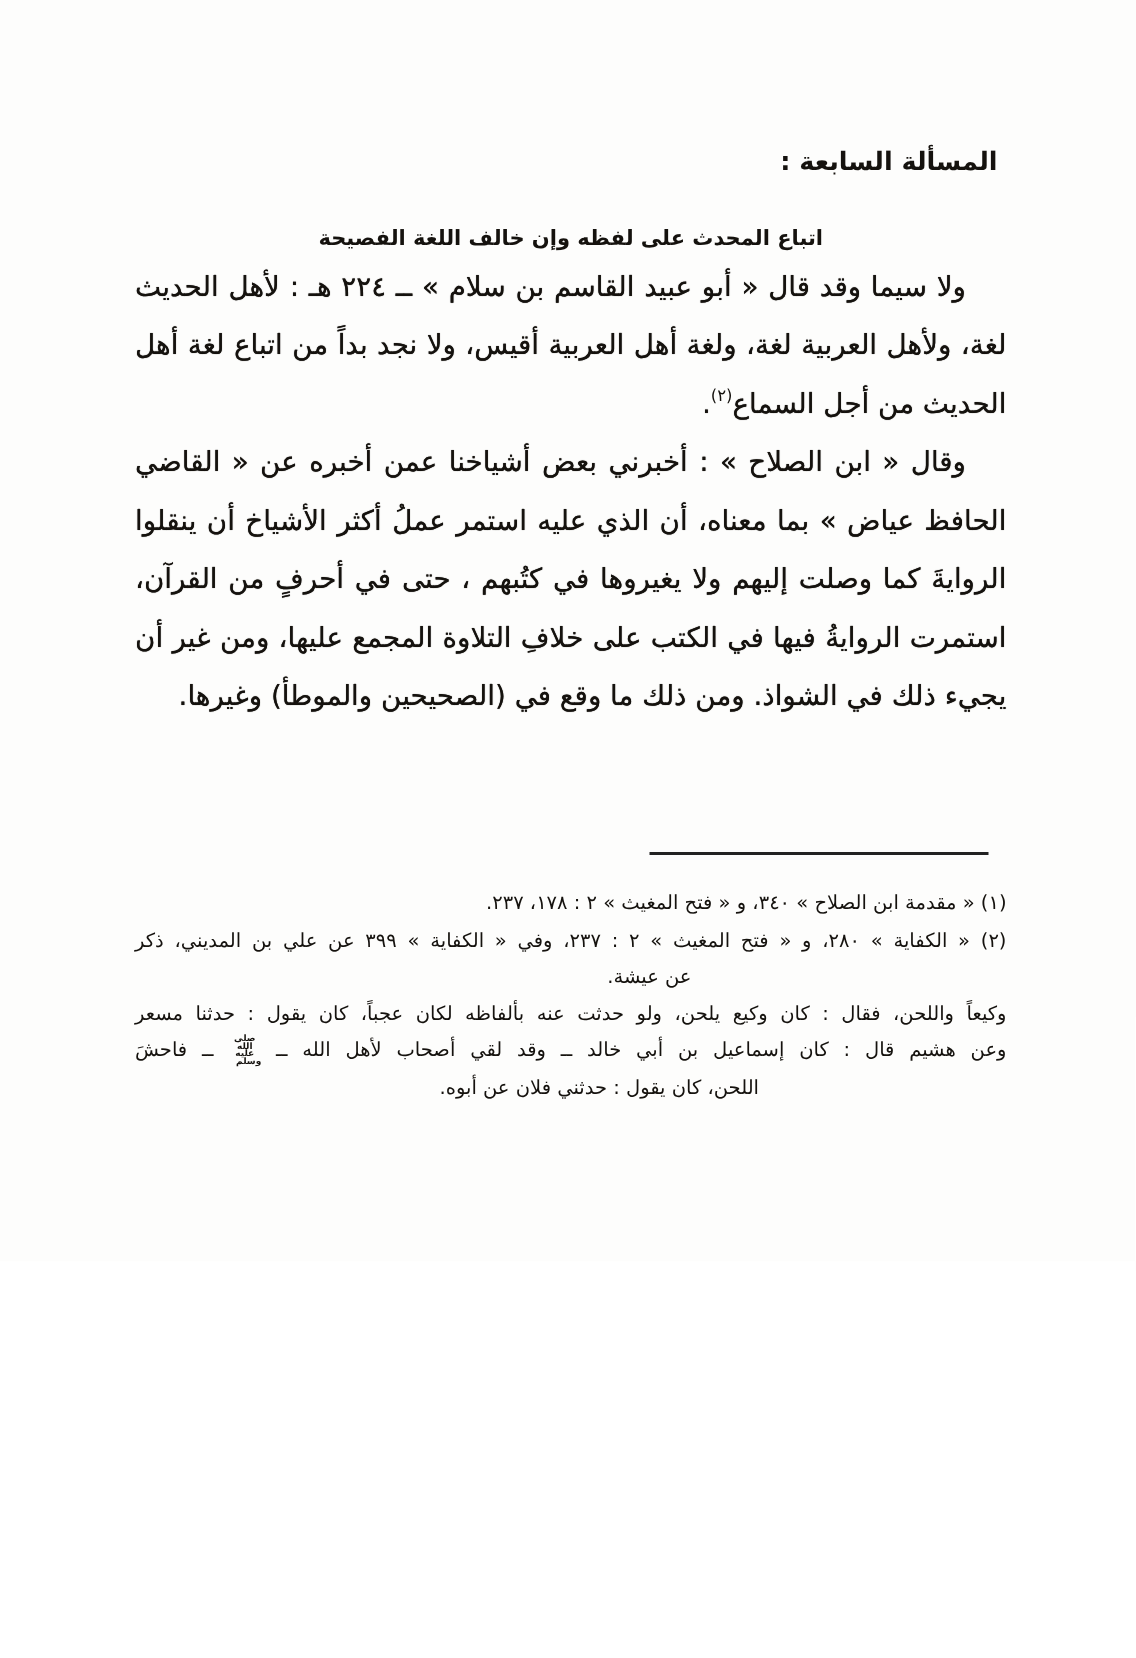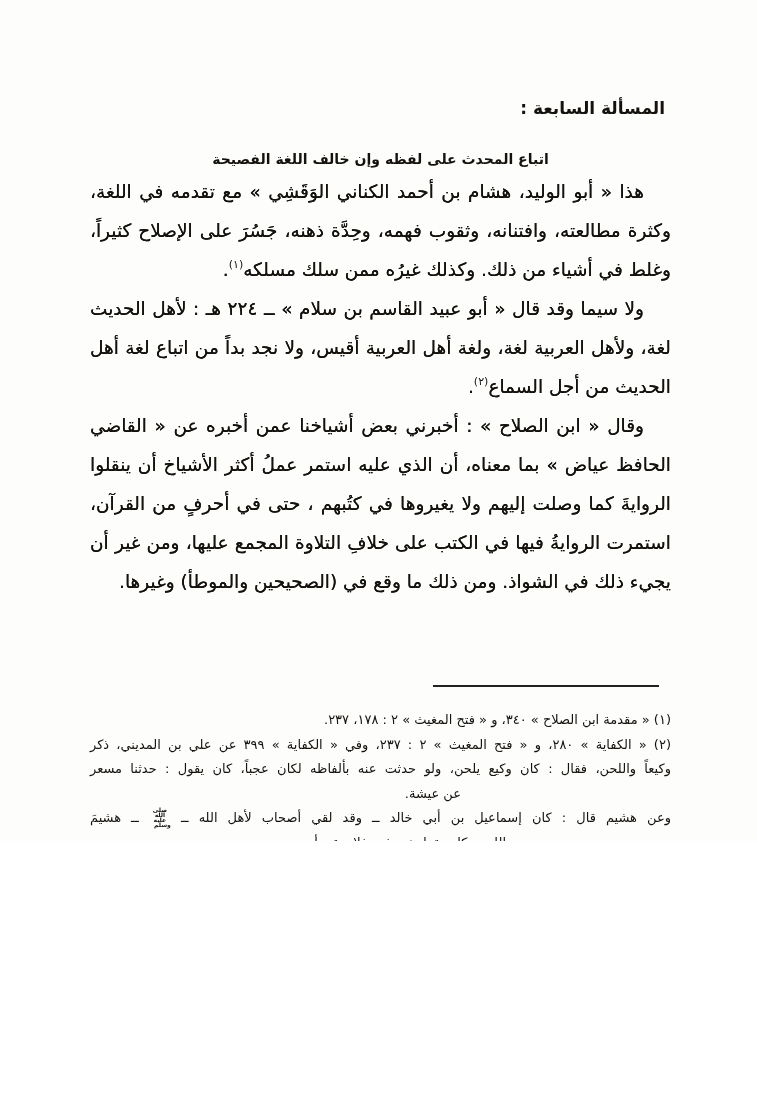--- a/index.html
+++ b/index.html
@@ -98,47 +98,44 @@
 
 <div class="page">
 
   <h2 class="section-heading">المسألة السابعة :</h2>
 
   <h1 class="chapter-title">اتباع المحدث على لفظه وإن خالف اللغة الفصيحة</h1>
 
   <div class="body-text">
 
 
-    <p>
-      <span>هذا « أبو الوليد، هشام بن أحمد الكناني الوَقَشِي » مع تقدمه في اللغة، وكثرة مطالعته، وافتنانه، وثقوب فهمه، وحِدَّة ذهنه، جَسُرَ على الإصلاح كثيراً، وغلط في أشياء من ذلك. وكذلك غيرُه ممن سلك مسلكه</span><sup class="fnref">(١)</sup><span>.</span>
-    </p>
 
     <p>
       <span>ولا سيما وقد قال « أبو عبيد القاسم بن سلام » ــ ٢٢٤ هـ : لأهل الحديث لغة، ولأهل العربية لغة، ولغة أهل العربية أقيس، ولا نجد بداً من اتباع لغة أهل الحديث من أجل السماع</span><sup class="fnref">(٢)</sup><span>.</span>
     </p>
 
     <p>
       <span>وقال « ابن الصلاح » : أخبرني بعض أشياخنا عمن أخبره عن « القاضي الحافظ عياض » بما معناه، أن الذي عليه استمر عملُ أكثر الأشياخ أن ينقلوا الروايةَ كما وصلت إليهم ولا يغيروها في كتُبهم ، حتى في أحرفٍ من القرآن، استمرت الروايةُ فيها في الكتب على خلافِ التلاوة المجمع عليها، ومن غير أن يجيء ذلك في الشواذ. ومن ذلك ما وقع في (الصحيحين والموطأ) وغيرها.</span>
     </p>
 
   </div>
 
   <hr class="footnote-separator">
 
   <div class="footnotes">
 
     <p class="fn-line">(١) « مقدمة ابن الصلاح » ٣٤٠، و « فتح المغيث » ٢ : ١٧٨، ٢٣٧.</p>
 
     <p class="fn-line stretch">(٢) « الكفاية » ٢٨٠، و « فتح المغيث » ٢ : ٢٣٧، وفي « الكفاية » ٣٩٩ عن علي بن المديني، ذكر</p>
 
+    <p class="fn-line fn-indent-a">عن عيشة.</p>
+
     <p class="fn-line stretch">وكيعاً واللحن، فقال : كان وكيع يلحن، ولو حدثت عنه بألفاظه لكان عجباً، كان يقول : حدثنا مسعر</p>
 
-    <p class="fn-line fn-indent-a">عن عيشة.</p>
-
-    <p class="fn-line stretch"><span>وعن هشيم قال : كان إسماعيل بن أبي خالد ــ وقد لقي أصحاب لأهل الله ــ</span> <span class="salla">صلى الله عليه وسلم</span> <span>ــ هشيمَ</span></p>
+    <p class="fn-line stretch"><span>وعن هشيم قال : كان إسماعيل بن أبي خالد ــ وقد لقي أصحاب لأهل الله ــ</span> <span class="salla">صلى الله عليه وسلم</span> <span>ــ فاحشَ</span></p>
 
     <p class="fn-line fn-indent-b">اللحن، كان يقول : حدثني فلان عن أبوه.</p>
 
   </div>
 
   <div class="page-number">ـ ٩٥ ـ</div>
 
 </div>
 
 </body></html>

